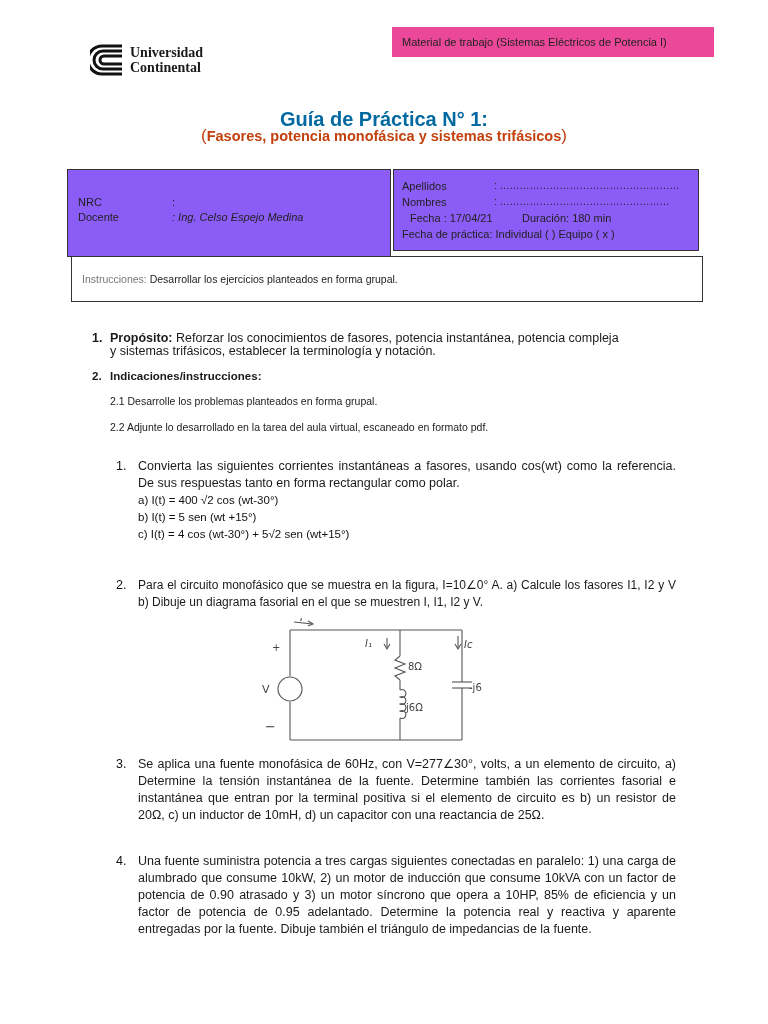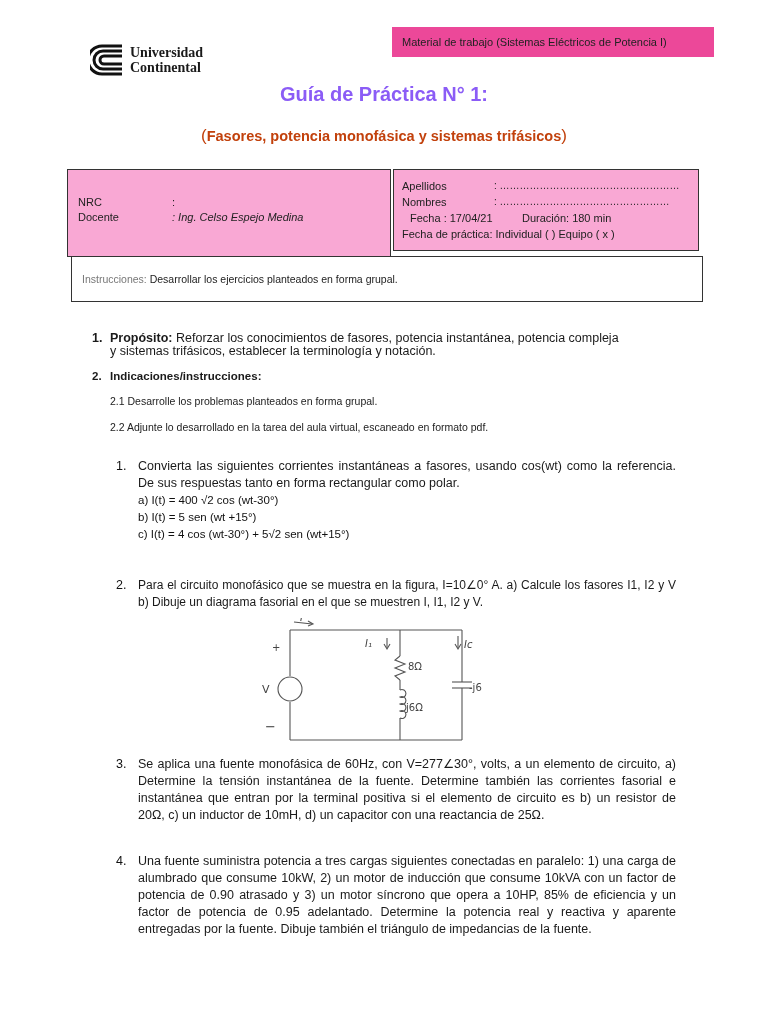--- a/index.html
+++ b/index.html
@@ -7,26 +7,26 @@
     width: 768px; height: 1024px; background: #ffffff; position: relative;
     font-family: "Liberation Sans", "DejaVu Sans", sans-serif; color: #111;
     overflow: hidden;
   }
   .abs { position: absolute; }
   
   .logo { left: 90px; top: 40px; width: 140px; height: 40px; display: flex; align-items: center; }
   .logo svg { flex: 0 0 auto; }
   .logo-text { font-family: "Liberation Serif", "DejaVu Serif", serif; font-weight: bold; font-size: 14px; line-height: 15px; color: #1a1a1a; margin-left: 6px; }
   .material-box { left: 392px; top: 27px; width: 322px; height: 30px; background: #ec4899; font-size: 11px; line-height: 30px; padding-left: 10px; box-sizing: border-box; color: #222; }
-  .title { left: 0; width: 768px; top: 83px; text-align: center; font-weight: bold; font-size: 20px; color: #8b5cf6; }
+  .title { left: 0; width: 768px; top: 108px; text-align: center; font-weight: bold; font-size: 20px; color: #0369a1; }
   .subtitle { left: 0; width: 768px; top: 126px; text-align: center; font-size: 14.5px; color: #c2410c; }
   .subtitle b { font-weight: bold; }
   .paren { font-weight: normal; font-size: 17px; }
   
-  .box { border: 1.5px solid #333; box-sizing: border-box; background: #f9a8d4; padding-left: 30px; }
+  .box { border: 1.5px solid #333; box-sizing: border-box; background: #8b5cf6; padding-left: 30px; }
   .box-left { left: 67px; top: 169px; width: 324px; height: 88px; }
   .box-right { left: 393px; top: 169px; width: 306px; height: 82px; }
   .row { position: absolute; font-size: 11px; line-height: 14px; color: #222; white-space: nowrap; }
   .box-instr { left: 71px; top: 256px; width: 632px; height: 46px; border: 1.5px solid #333; box-sizing: border-box; }
   .instr-text { position: absolute; left: 10px; top: 16px; font-size: 10.5px; color: #222; }
   .instr-label { color: #777; }
   
   .sec { font-size: 12.5px; line-height: 13px; color: #1a1a1a; }
   .sec b { font-weight: bold; }
   .sub { font-size: 10.5px; color: #222; }

